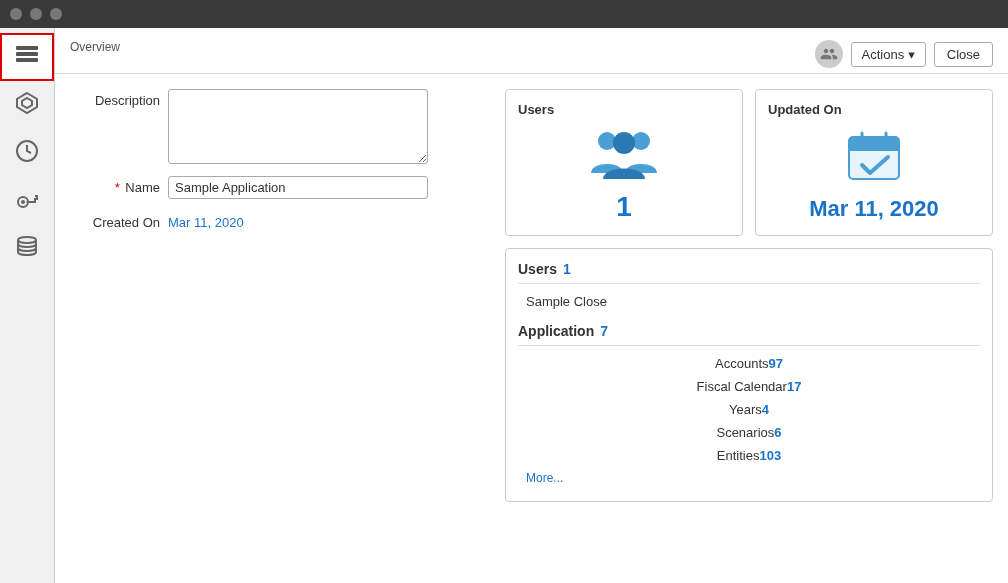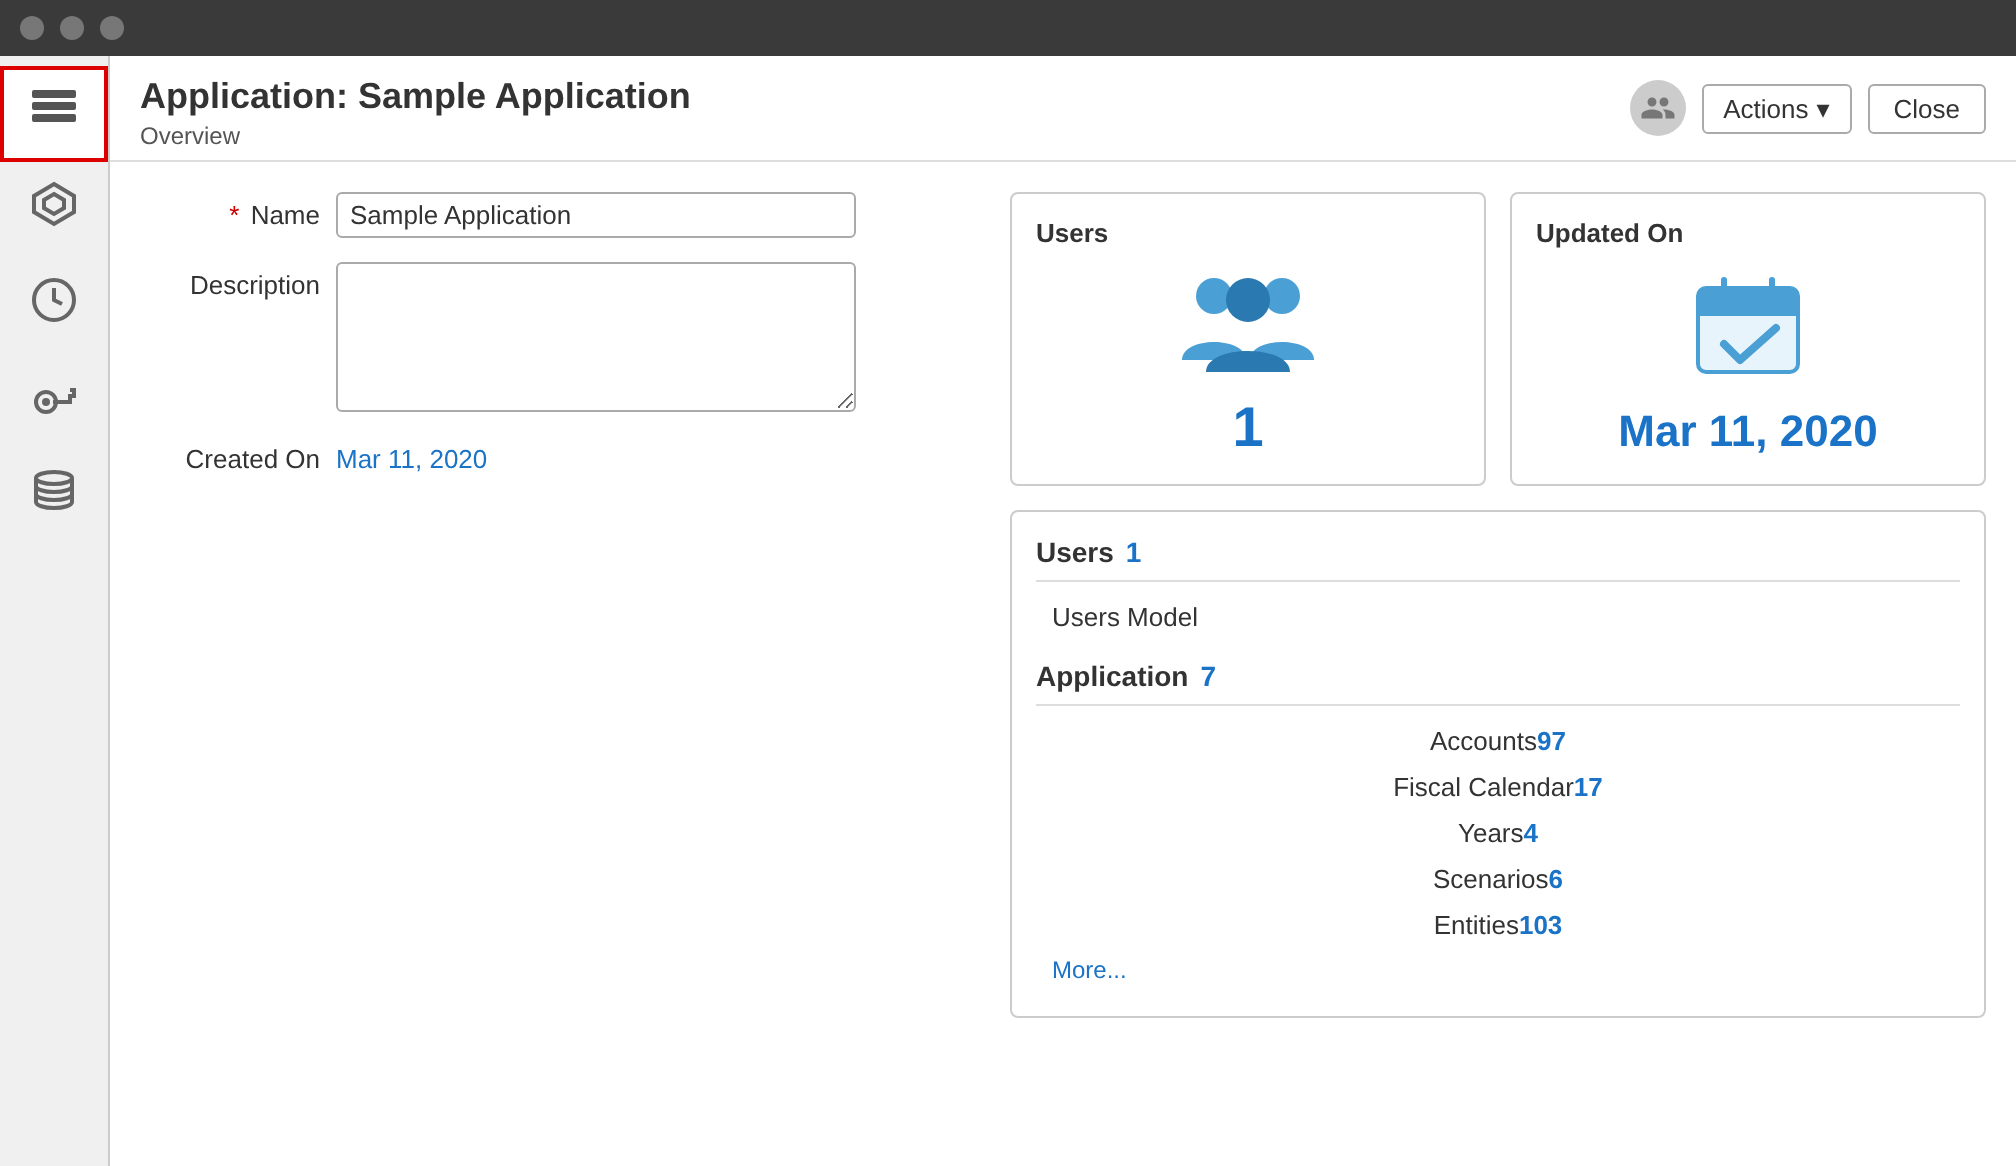--- a/index.html
+++ b/index.html
@@ -310,50 +310,49 @@
           <path d="M3,13 v4 c0,1.66 4.03,3 9,3 s9,-1.34 9,-3 V13"></path>
         </svg>
       </span>
     </div>
   </div>
 
   <div class="content-area">
 
     <div class="page-header">
       <div class="page-title-section">
-        <div class="page-title">Application: Sample Application</div>
         <div class="page-subtitle">Overview</div>
       </div>
       <div class="header-actions">
         <div class="header-user-icon">
           <svg width="18" height="18" viewBox="0 0 24 24" fill="#777">
             <path d="M16 11c1.66 0 2.99-1.34 2.99-3S17.66 5 16 5c-1.66 0-3 1.34-3 3s1.34 3 3 3zm-8 0c1.66 0 2.99-1.34 2.99-3S9.66 5 8 5C6.34 5 5 6.34 5 8s1.34 3 3 3zm0 2c-2.33 0-7 1.17-7 3.5V19h14v-2.5c0-2.33-4.67-3.5-7-3.5zm8 0c-.29 0-.62.02-.97.05 1.16.84 1.97 1.97 1.97 3.45V19h6v-2.5c0-2.33-4.67-3.5-7-3.5z"></path>
           </svg>
         </div>
         <button class="btn-actions">
           <span>Actions</span>
           <span>▾</span>
         </button>
         <button class="btn-close">Close</button>
       </div>
     </div>
 
     <div class="body-section">
 
       <div class="form-section">
         <div class="form-row">
+          <div class="form-label">Description</div>
+          <textarea class="form-textarea" style=""></textarea>
+        </div>
+        <div class="form-row">
           <div class="form-label">
             <span class="required-star">*</span>
             <span>Name</span>
           </div>
           <input class="form-input" type="text" value="Sample Application" style="">
-        </div>
-        <div class="form-row">
-          <div class="form-label">Description</div>
-          <textarea class="form-textarea" style=""></textarea>
         </div>
         <div class="form-row">
           <div class="form-label">Created On</div>
           <div class="created-on-value">Mar 11, 2020</div>
         </div>
       </div>
 
       <div class="right-panels">
 
         <div class="top-cards">
@@ -393,21 +392,21 @@
         </div>
 
         <div class="detail-card">
 
           
           <div class="section-header">
             <span>Users</span>
             <span class="section-count">1</span>
           </div>
           <div id="models-list">
-              <div class="model-row">Users Model</div>
+              <div class="model-row">Sample Close</div>
             </div>
 
           
           <div class="section-header" style="margin-top:10px;">
             <span>Application</span>
             <span class="section-count">7</span>
           </div>
           <div id="dimensions-list">
               <div class="dim-row">
                 <span>Accounts</span>

